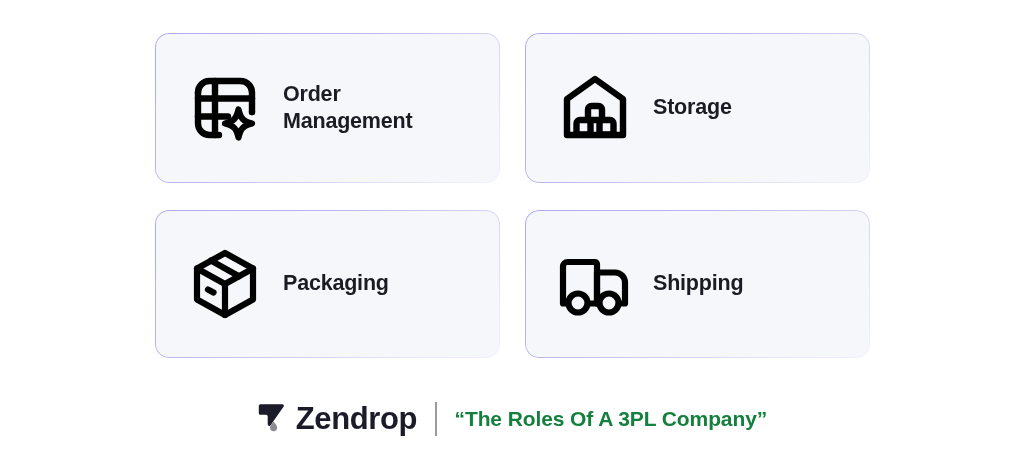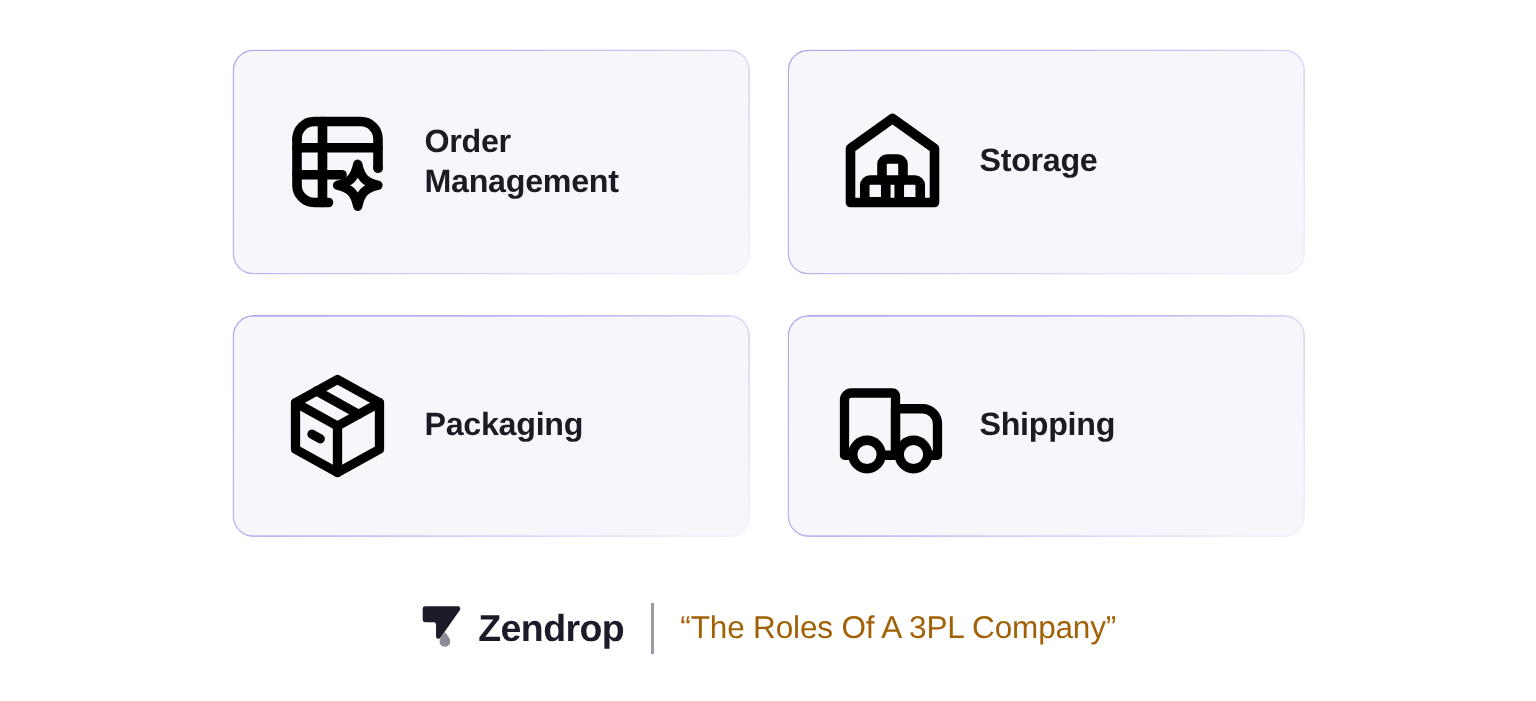--- a/index.html
+++ b/index.html
@@ -107,36 +107,36 @@
     justify-content: center;
     gap: 0;
   }
   .brand {
     display: flex;
     align-items: center;
     gap: 9px;
   }
   .brand-mark { display: block; }
   .brand-name {
-    font-size: 25px;
+    font-size: 31px;
     font-weight: bold;
     color: #1b1b29;
     letter-spacing: -0.4px;
   }
   .divider {
     width: 1.5px;
     height: 34px;
     background: #9a9aa6;
     margin: 0 18px;
     flex: 0 0 auto;
   }
   .tagline {
     font-size: 21px;
-    font-weight: normal;
-    color: #a16207;
+    font-weight: bold;
+    color: #15803d;
     letter-spacing: -0.1px;
     white-space: nowrap;
   }
 </style>
 </head>
 <body>
 
 <div class="board">
 
   <div class="grid">

